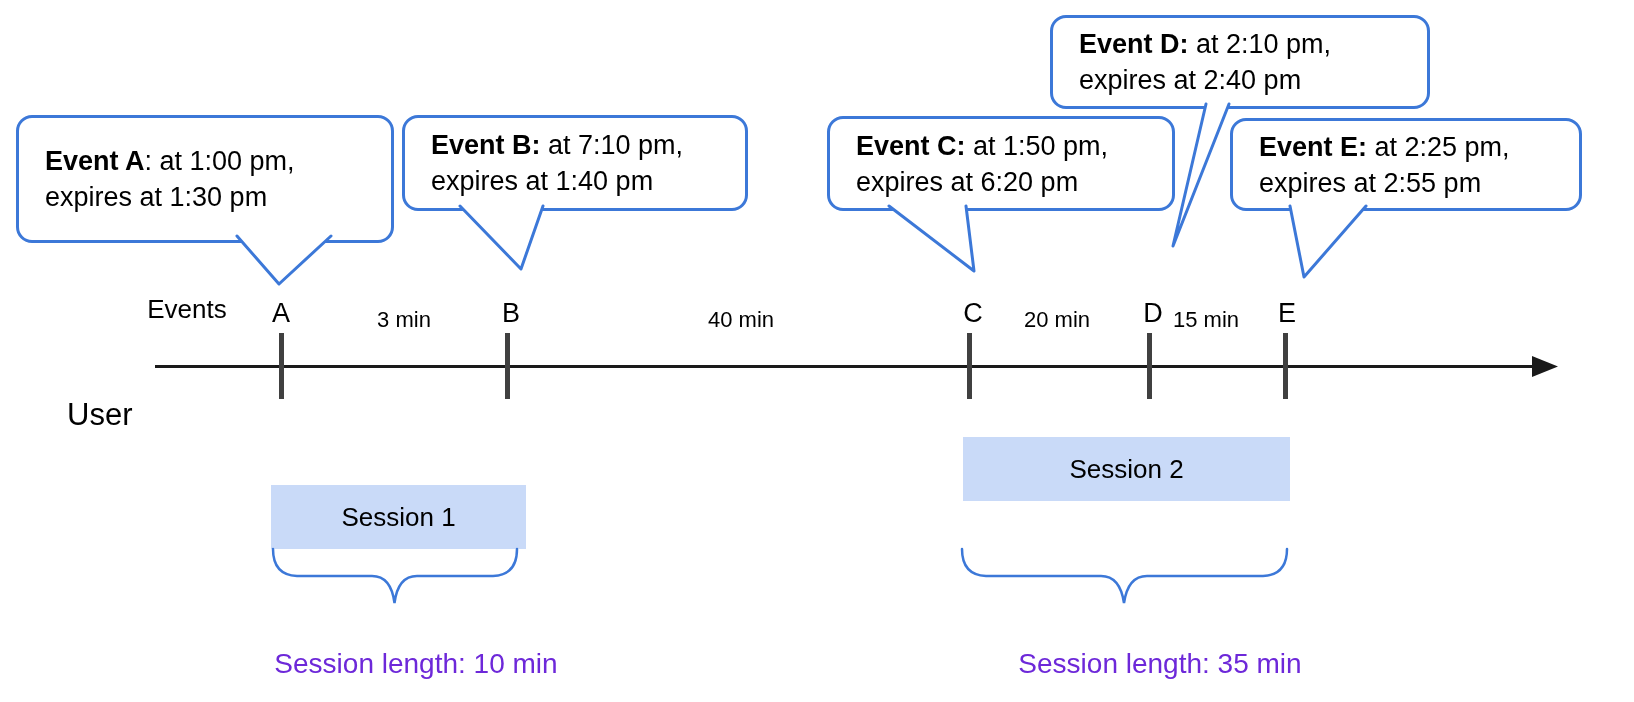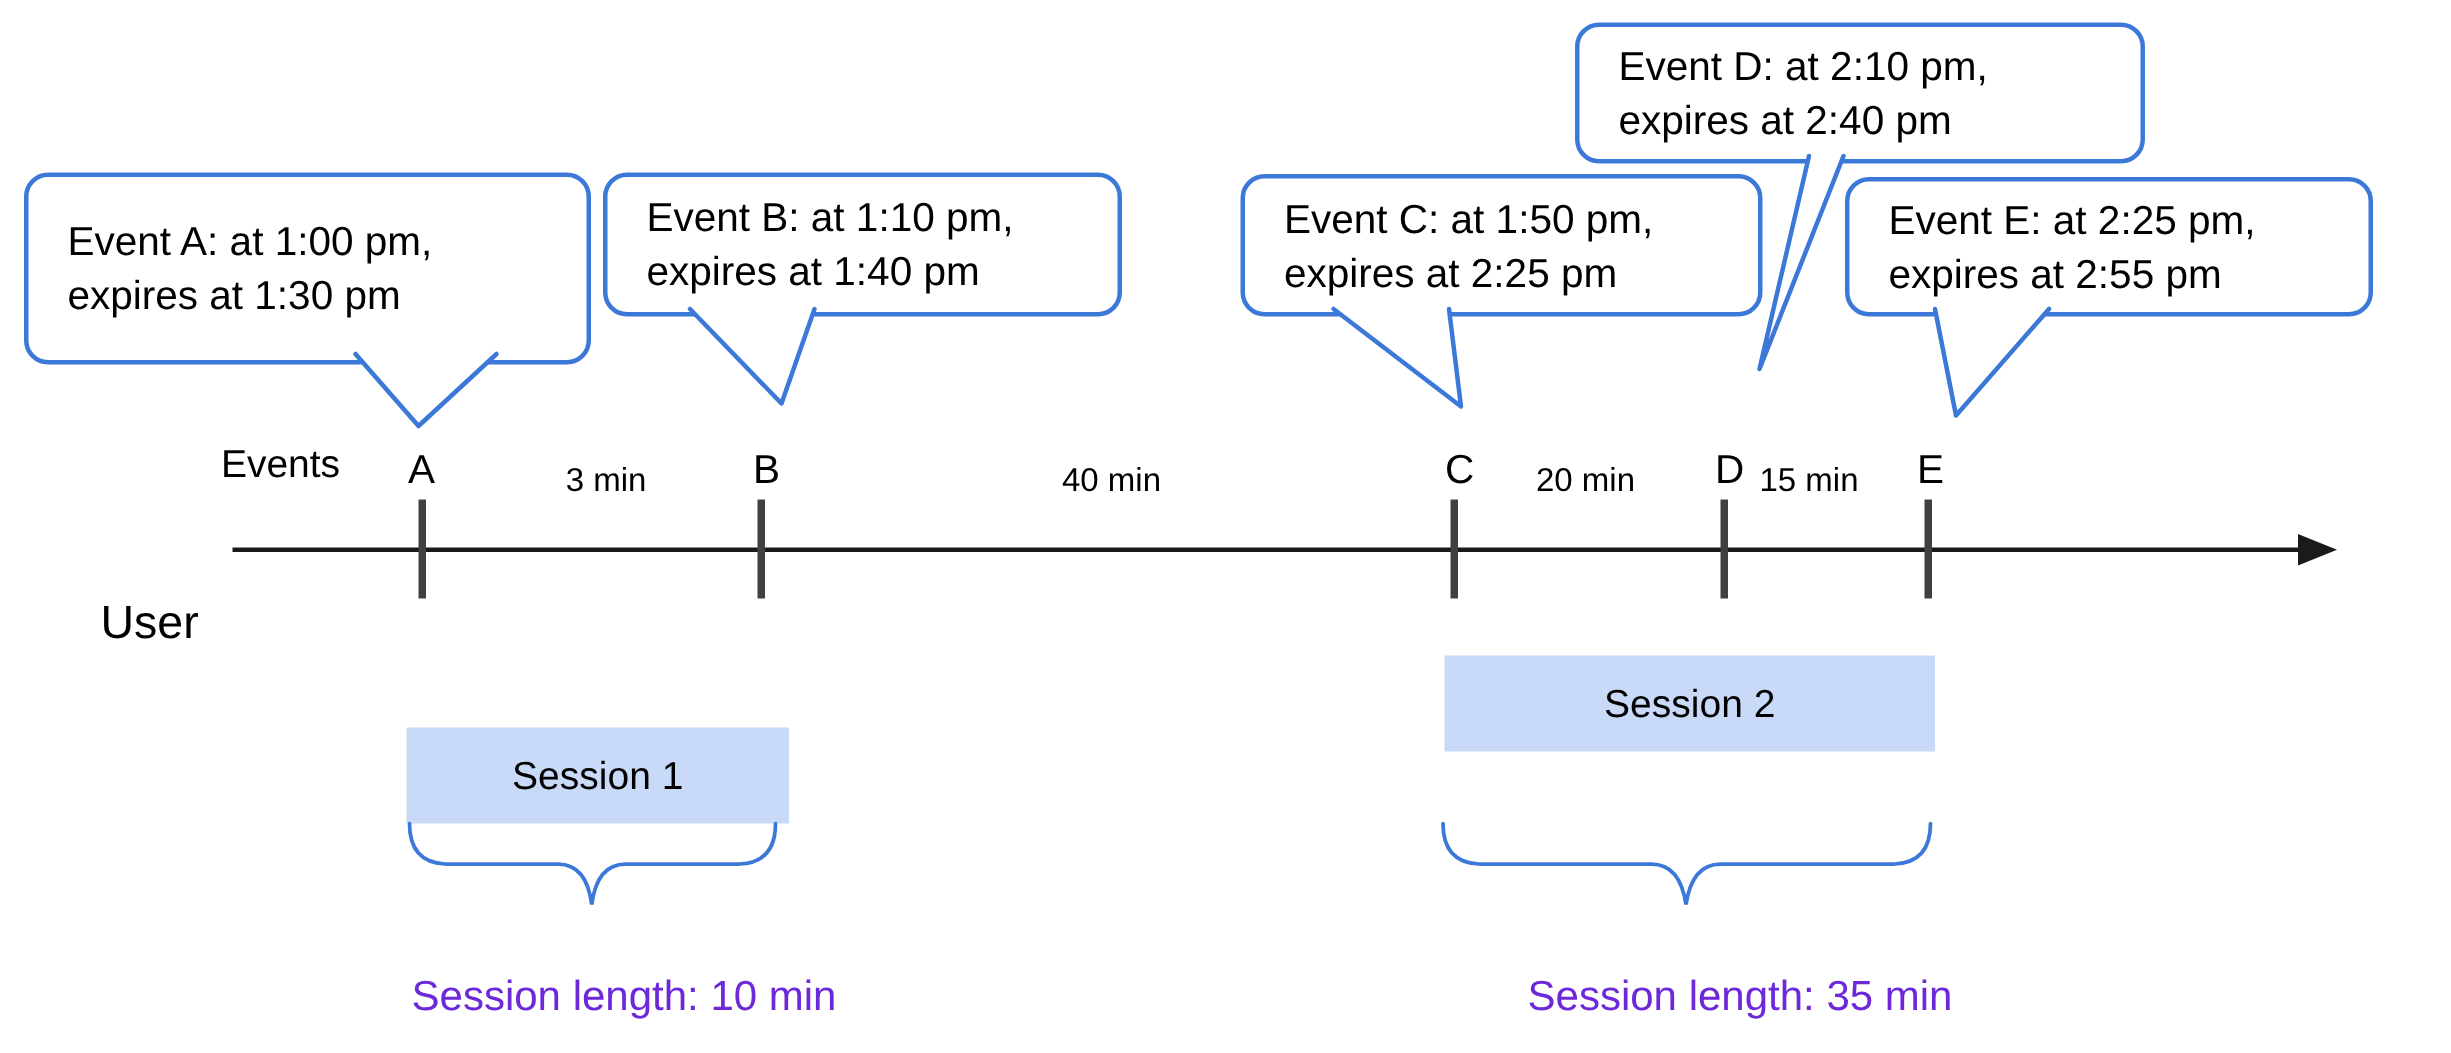--- a/index.html
+++ b/index.html
@@ -7,21 +7,21 @@
     position:relative;width:1634px;height:702px;background:#fff;overflow:hidden;
     font-family:"Liberation Sans", sans-serif;color:var(--text,#000);
   }
   
   .bubble{
     position:absolute;box-sizing:border-box;background:#fff;
     border:3px solid var(--accent,#3c78d8);border-radius:16px;
     display:flex;align-items:center;z-index:1;
   }
   .bubble-text{font-size:27px;line-height:36px;padding-left:26px;}
-  .bubble-text .b{font-weight:normal;}
+  .bubble-text .b{font-weight:bold;}
   .bubble-a{left:16px;top:115px;width:378px;height:128px;}
   .bubble-b{left:402px;top:115px;width:346px;height:96px;}
   .bubble-c{left:827px;top:116px;width:348px;height:95px;}
   .bubble-d{left:1050px;top:15px;width:380px;height:94px;}
   .bubble-e{left:1230px;top:118px;width:352px;height:93px;}
   
   #overlay{position:absolute;left:0;top:0;z-index:2;pointer-events:none;}
   .tail{fill:#fff;stroke:var(--accent,#3c78d8);stroke-width:3;stroke-linecap:round;stroke-linejoin:round;}
   .timeline-line{stroke:var(--timeline,#1a1a1a);stroke-width:3;}
   .timeline-head{fill:var(--timeline,#1a1a1a);}
@@ -55,29 +55,29 @@
 
   <div class="bubble bubble-a">
     <div class="bubble-text">
       <div><span class="b">Event A</span><span>: at 1:00 pm,</span></div>
       <div>expires at 1:30 pm</div>
     </div>
   </div>
 
   <div class="bubble bubble-b">
     <div class="bubble-text">
-      <div><span class="b">Event B:</span><span> at 1:10 pm,</span></div>
+      <div><span class="b">Event B:</span><span> at 7:10 pm,</span></div>
       <div>expires at 1:40 pm</div>
     </div>
   </div>
 
   <div class="bubble bubble-c">
     <div class="bubble-text">
       <div><span class="b">Event C:</span><span> at 1:50 pm,</span></div>
-      <div>expires at 2:25 pm</div>
+      <div>expires at 6:20 pm</div>
     </div>
   </div>
 
   <div class="bubble bubble-d">
     <div class="bubble-text">
       <div><span class="b">Event D:</span><span> at 2:10 pm,</span></div>
       <div>expires at 2:40 pm</div>
     </div>
   </div>
 

